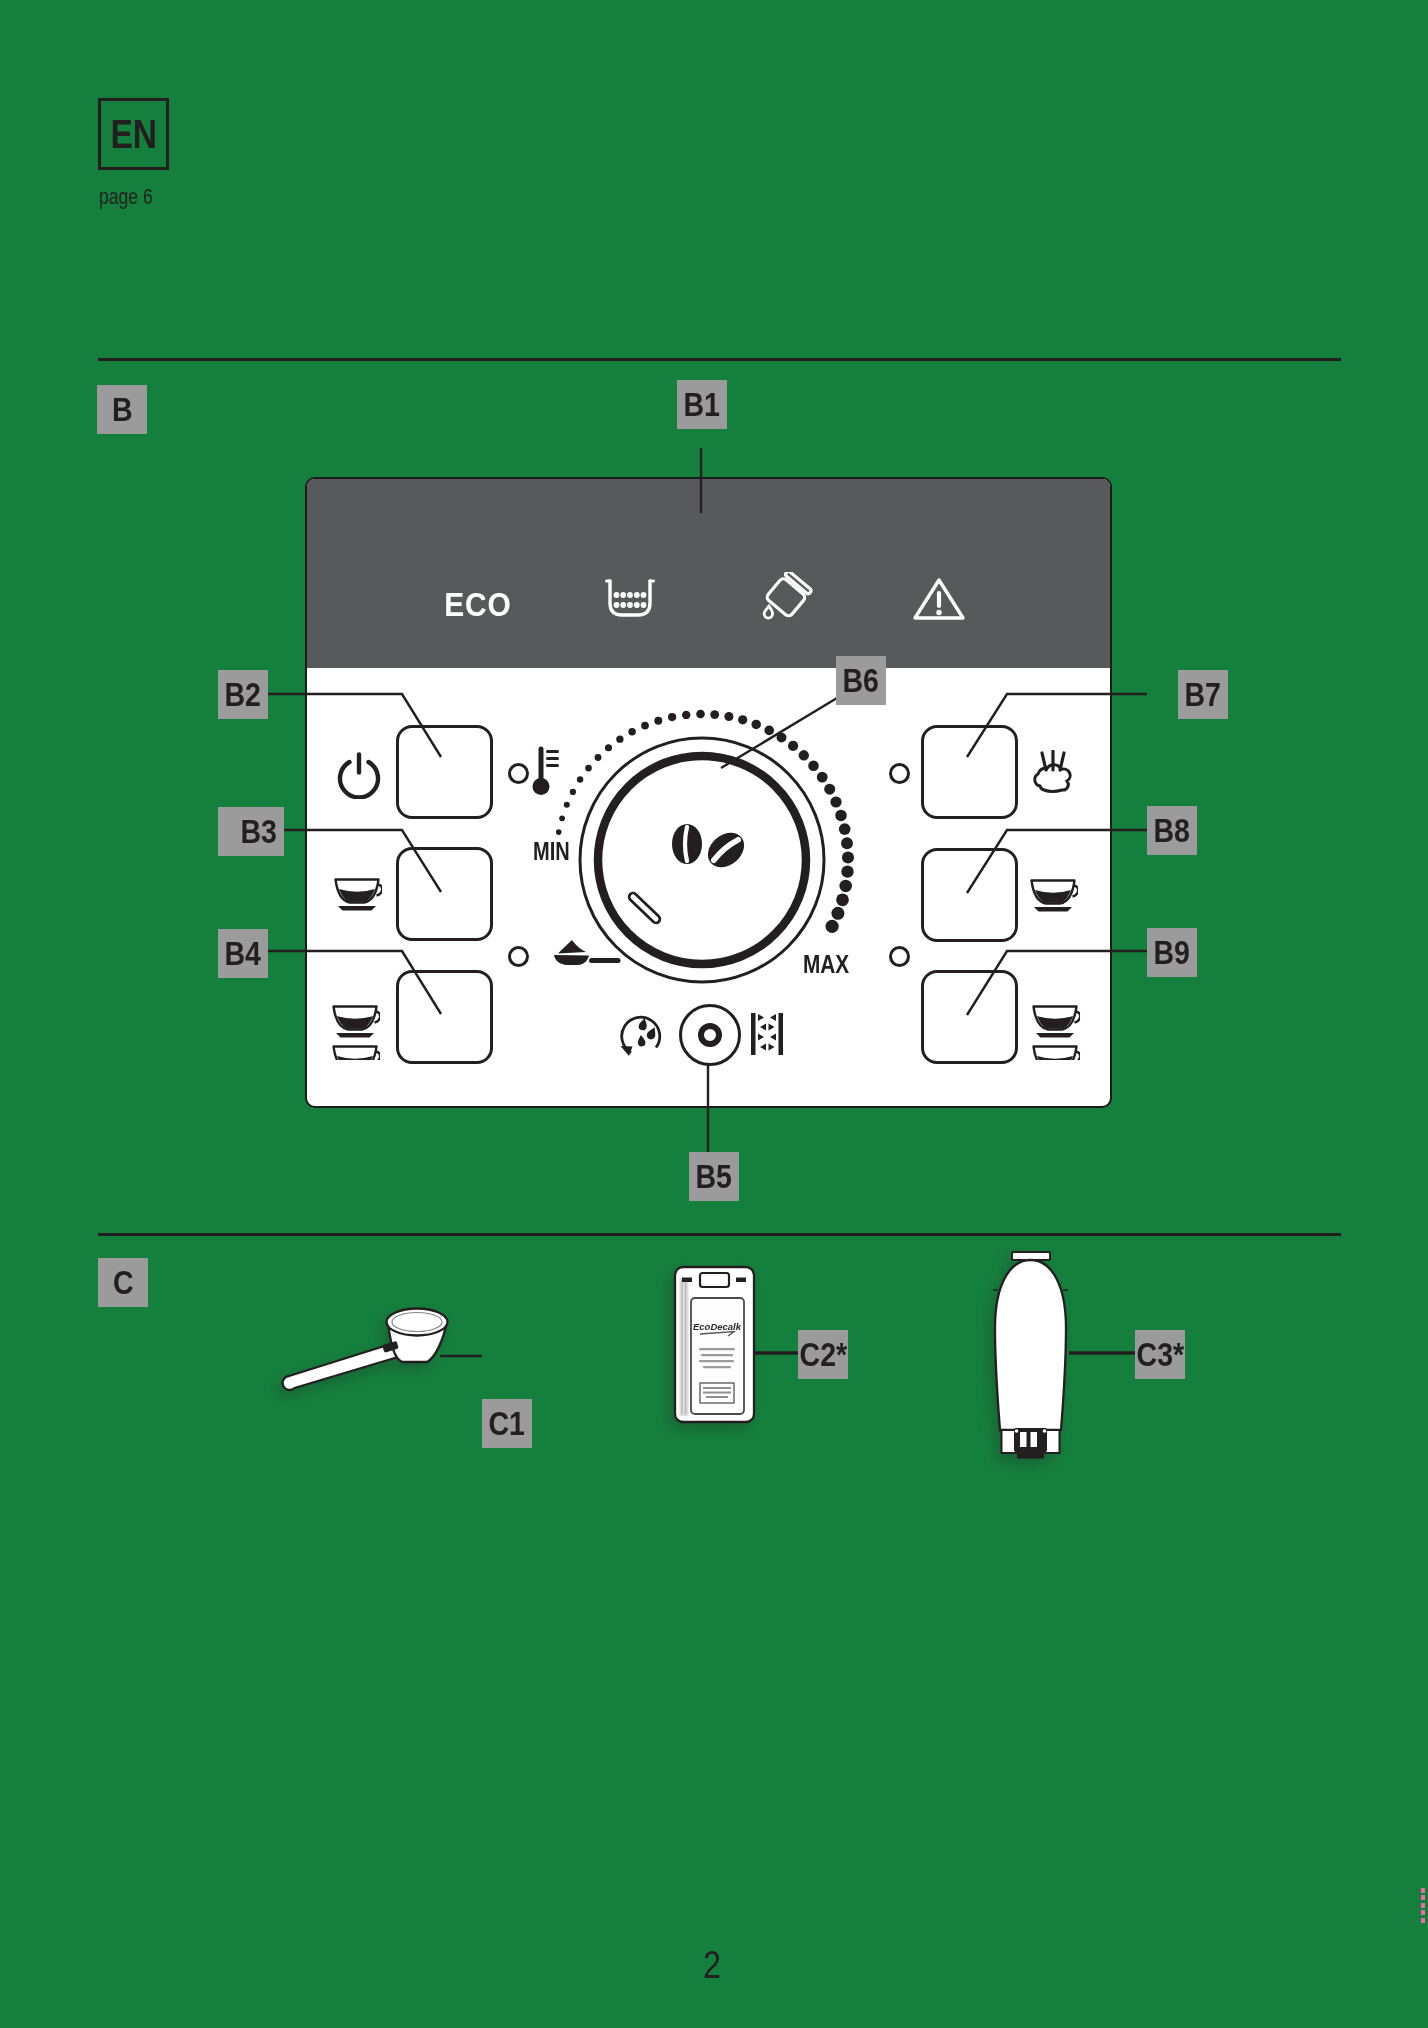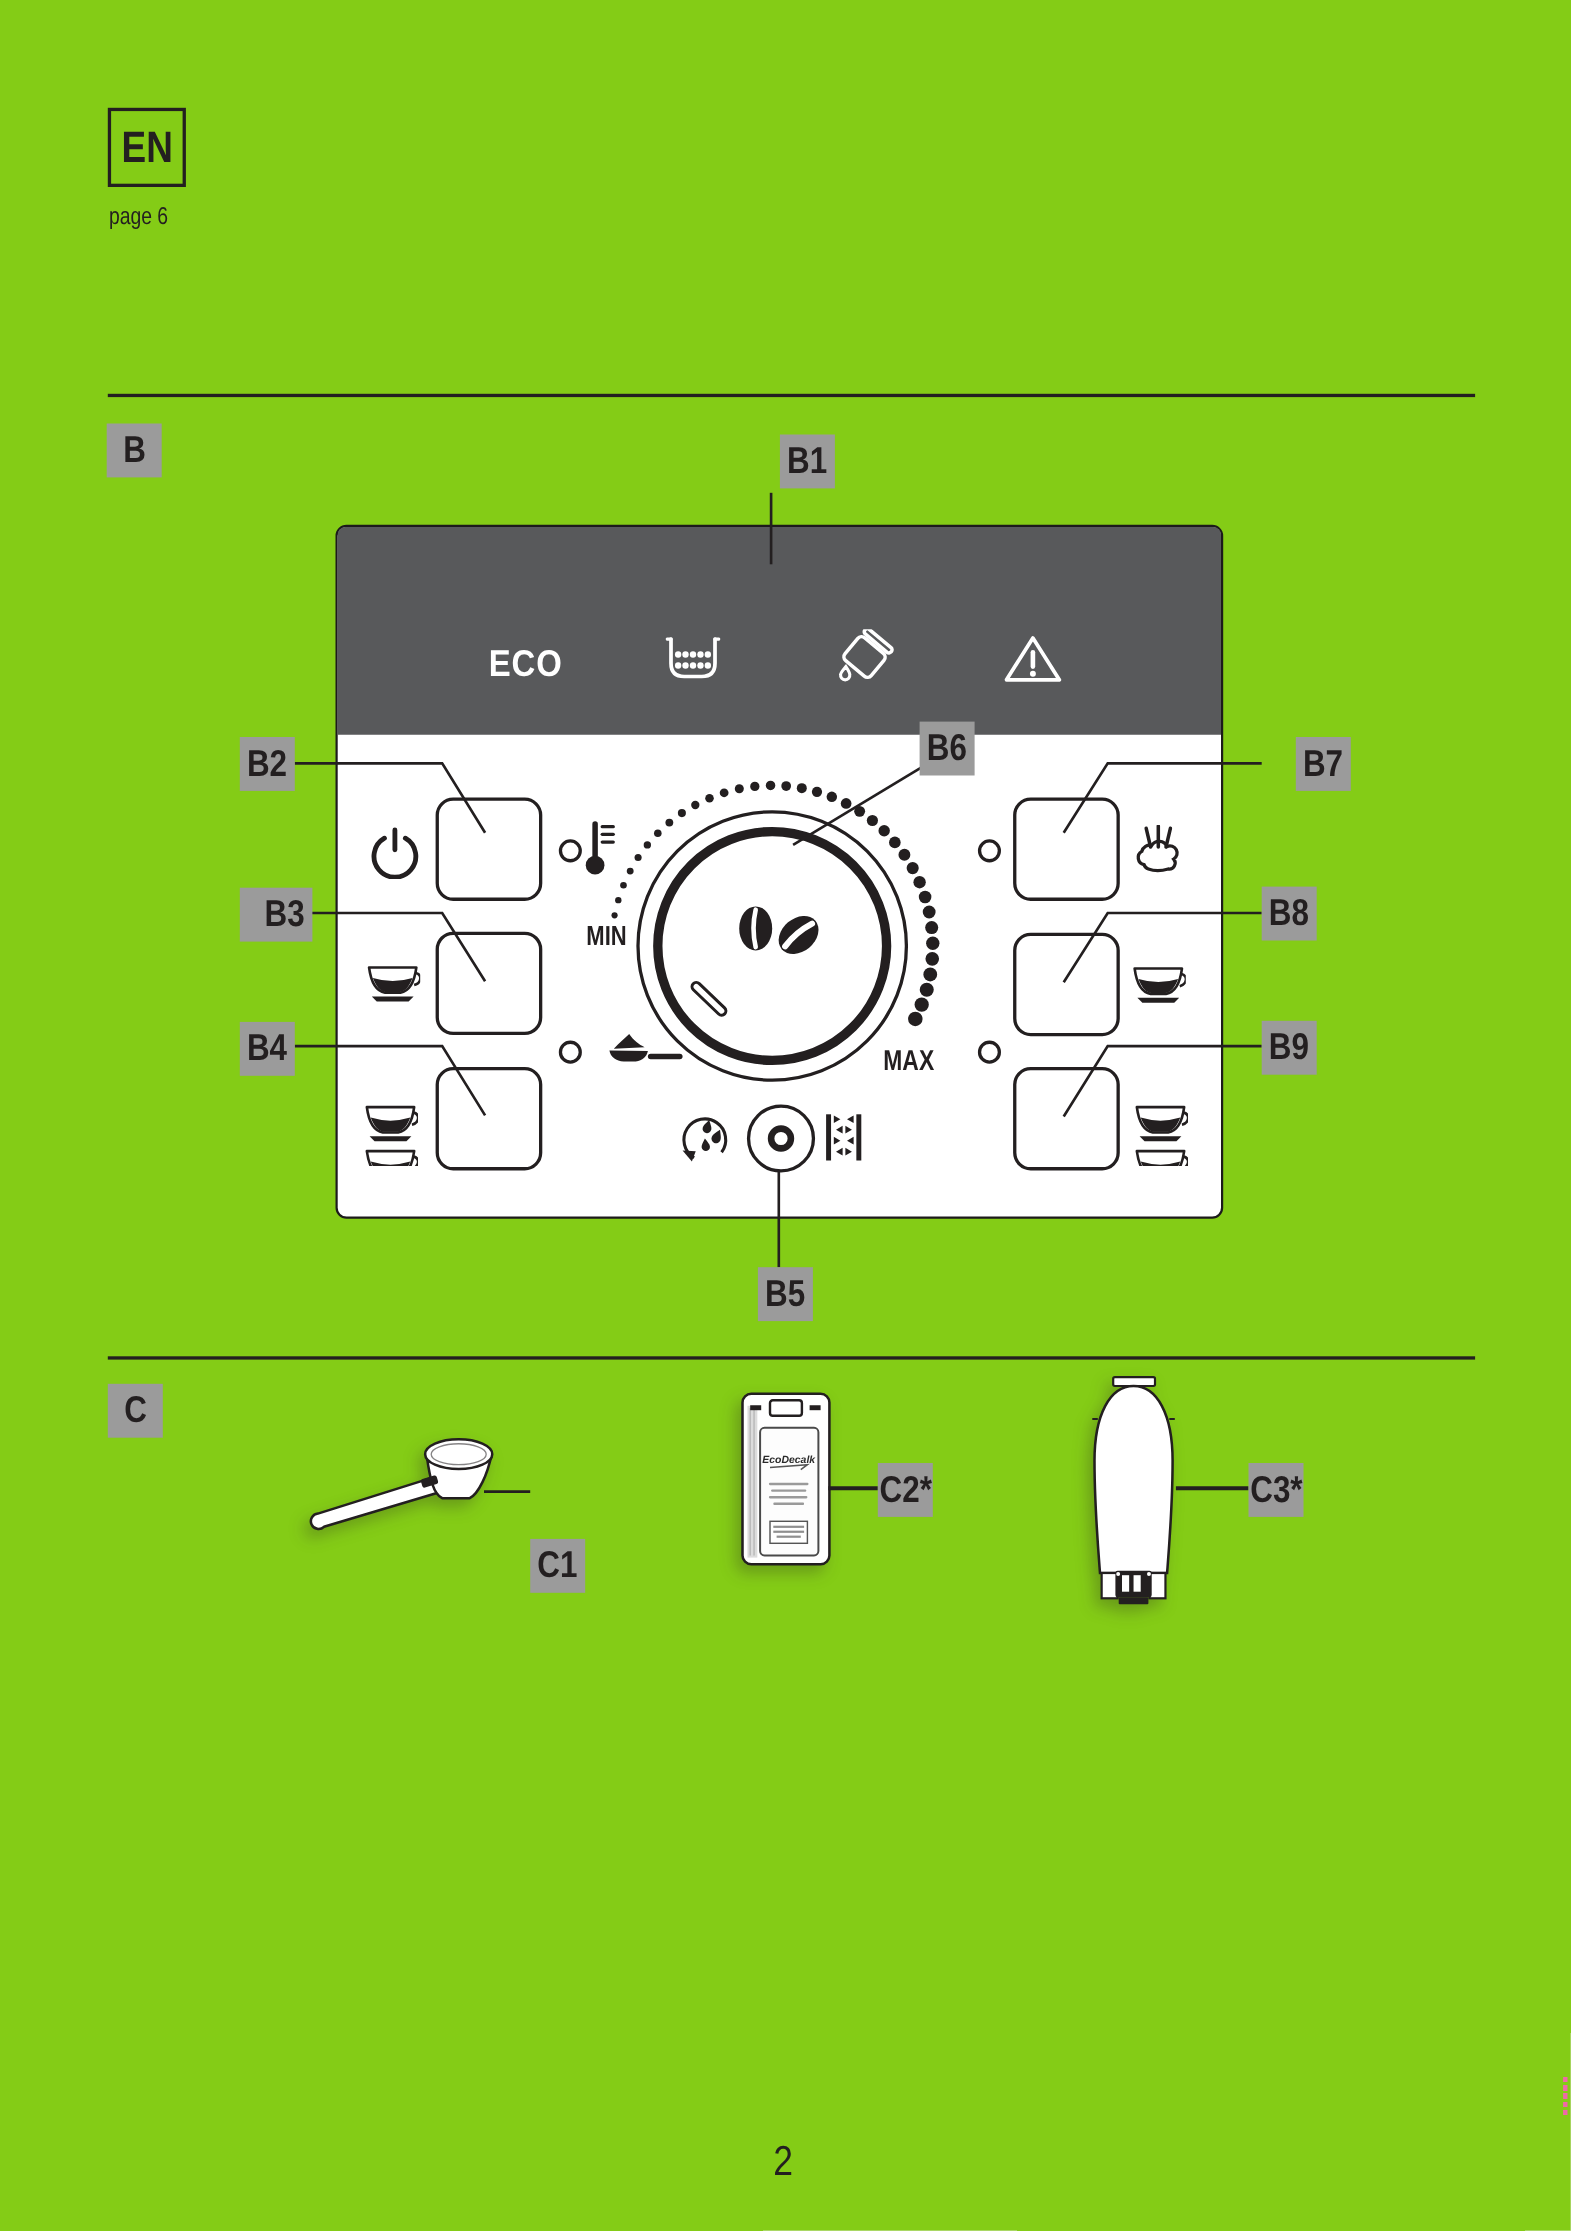--- a/index.html
+++ b/index.html
@@ -1,37 +1,37 @@
 <!DOCTYPE html>
 <html><head>
 <meta charset="utf-8">
 <style>
   html,body{margin:0;padding:0;background:#e8e8e8;}
   .sheet{
-    position:relative;width:1428px;height:2028px;background:#84cc16;
+    position:relative;width:1428px;height:2028px;background:#15803d;
     font-family:"Liberation Sans","DejaVu Sans",sans-serif;color:#231f20;overflow:hidden;
   }
   .abs{position:absolute;}
   .cond{display:inline-block;transform:scaleX(.84);transform-origin:center;}
   .cond-l{display:inline-block;transform:scaleX(.8);transform-origin:left center;}
 
   
   .en-box{left:98px;top:98px;width:65px;height:66px;border:3px solid #231f20;
     display:flex;align-items:center;justify-content:center;font-size:40px;font-weight:bold;}
   .page-ref{left:99px;top:184px;font-size:22px;font-weight:500;}
 
   .rule{height:2.6px;background:#231f20;left:98px;width:1243px;}
   #rule-b{top:358px;}
   #rule-c{top:1233px;}
 
   
   .callout{width:50px;height:49px;background:#9b9b9b;display:flex;align-items:center;justify-content:center;
     font-size:34px;font-weight:bold;color:#231f20;z-index:6;}
   #co-b {left:97px; top:385px;}
-  #co-b1{left:677px;top:395px;margin-left:32px;}
+  #co-b1{left:677px;top:380px;}
   #co-b2{left:218px;top:670px;}
   #co-b3{left:218px;top:807px;padding-left:16px;}
   #co-b4{left:218px;top:929px;}
   #co-b5{left:689px;top:1152px;}
   #co-b6{left:836px;top:656px;}
   #co-b7{left:1178px;top:670px;}
   #co-b8{left:1147px;top:806px;}
   #co-b9{left:1147px;top:928px;}
   #co-c {left:98px; top:1258px;}
   #co-c1{left:482px;top:1399px;}

